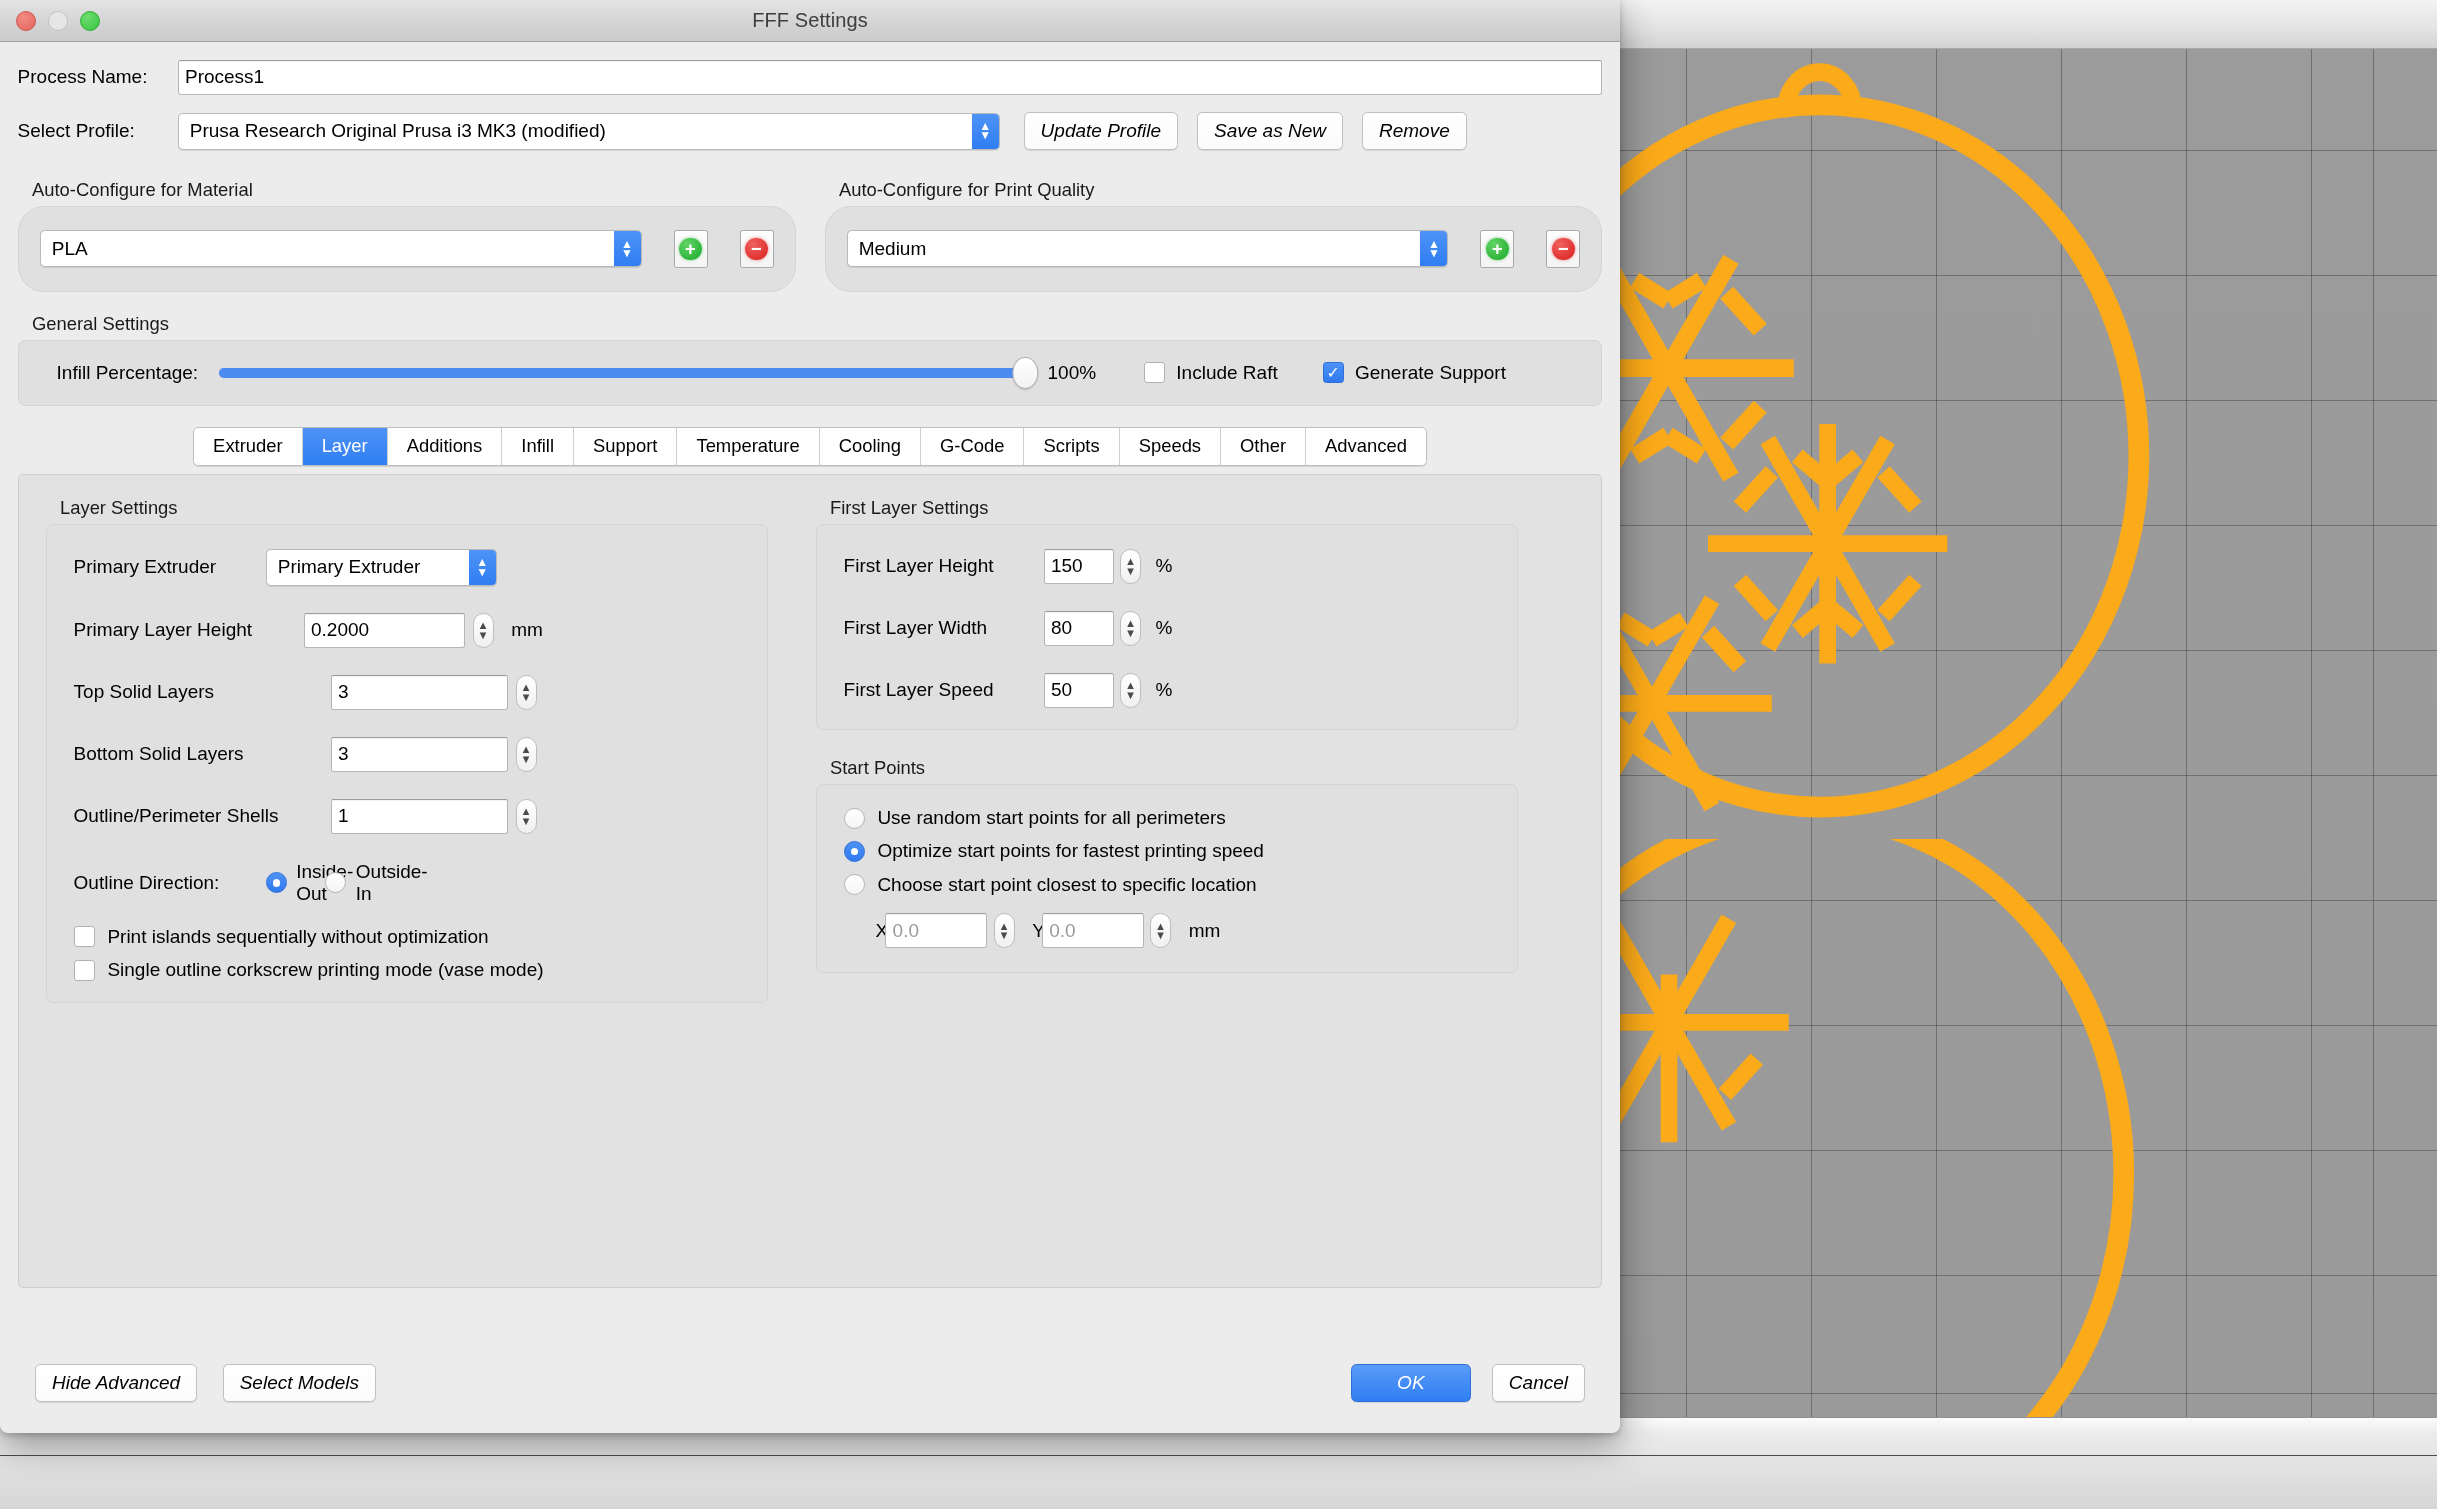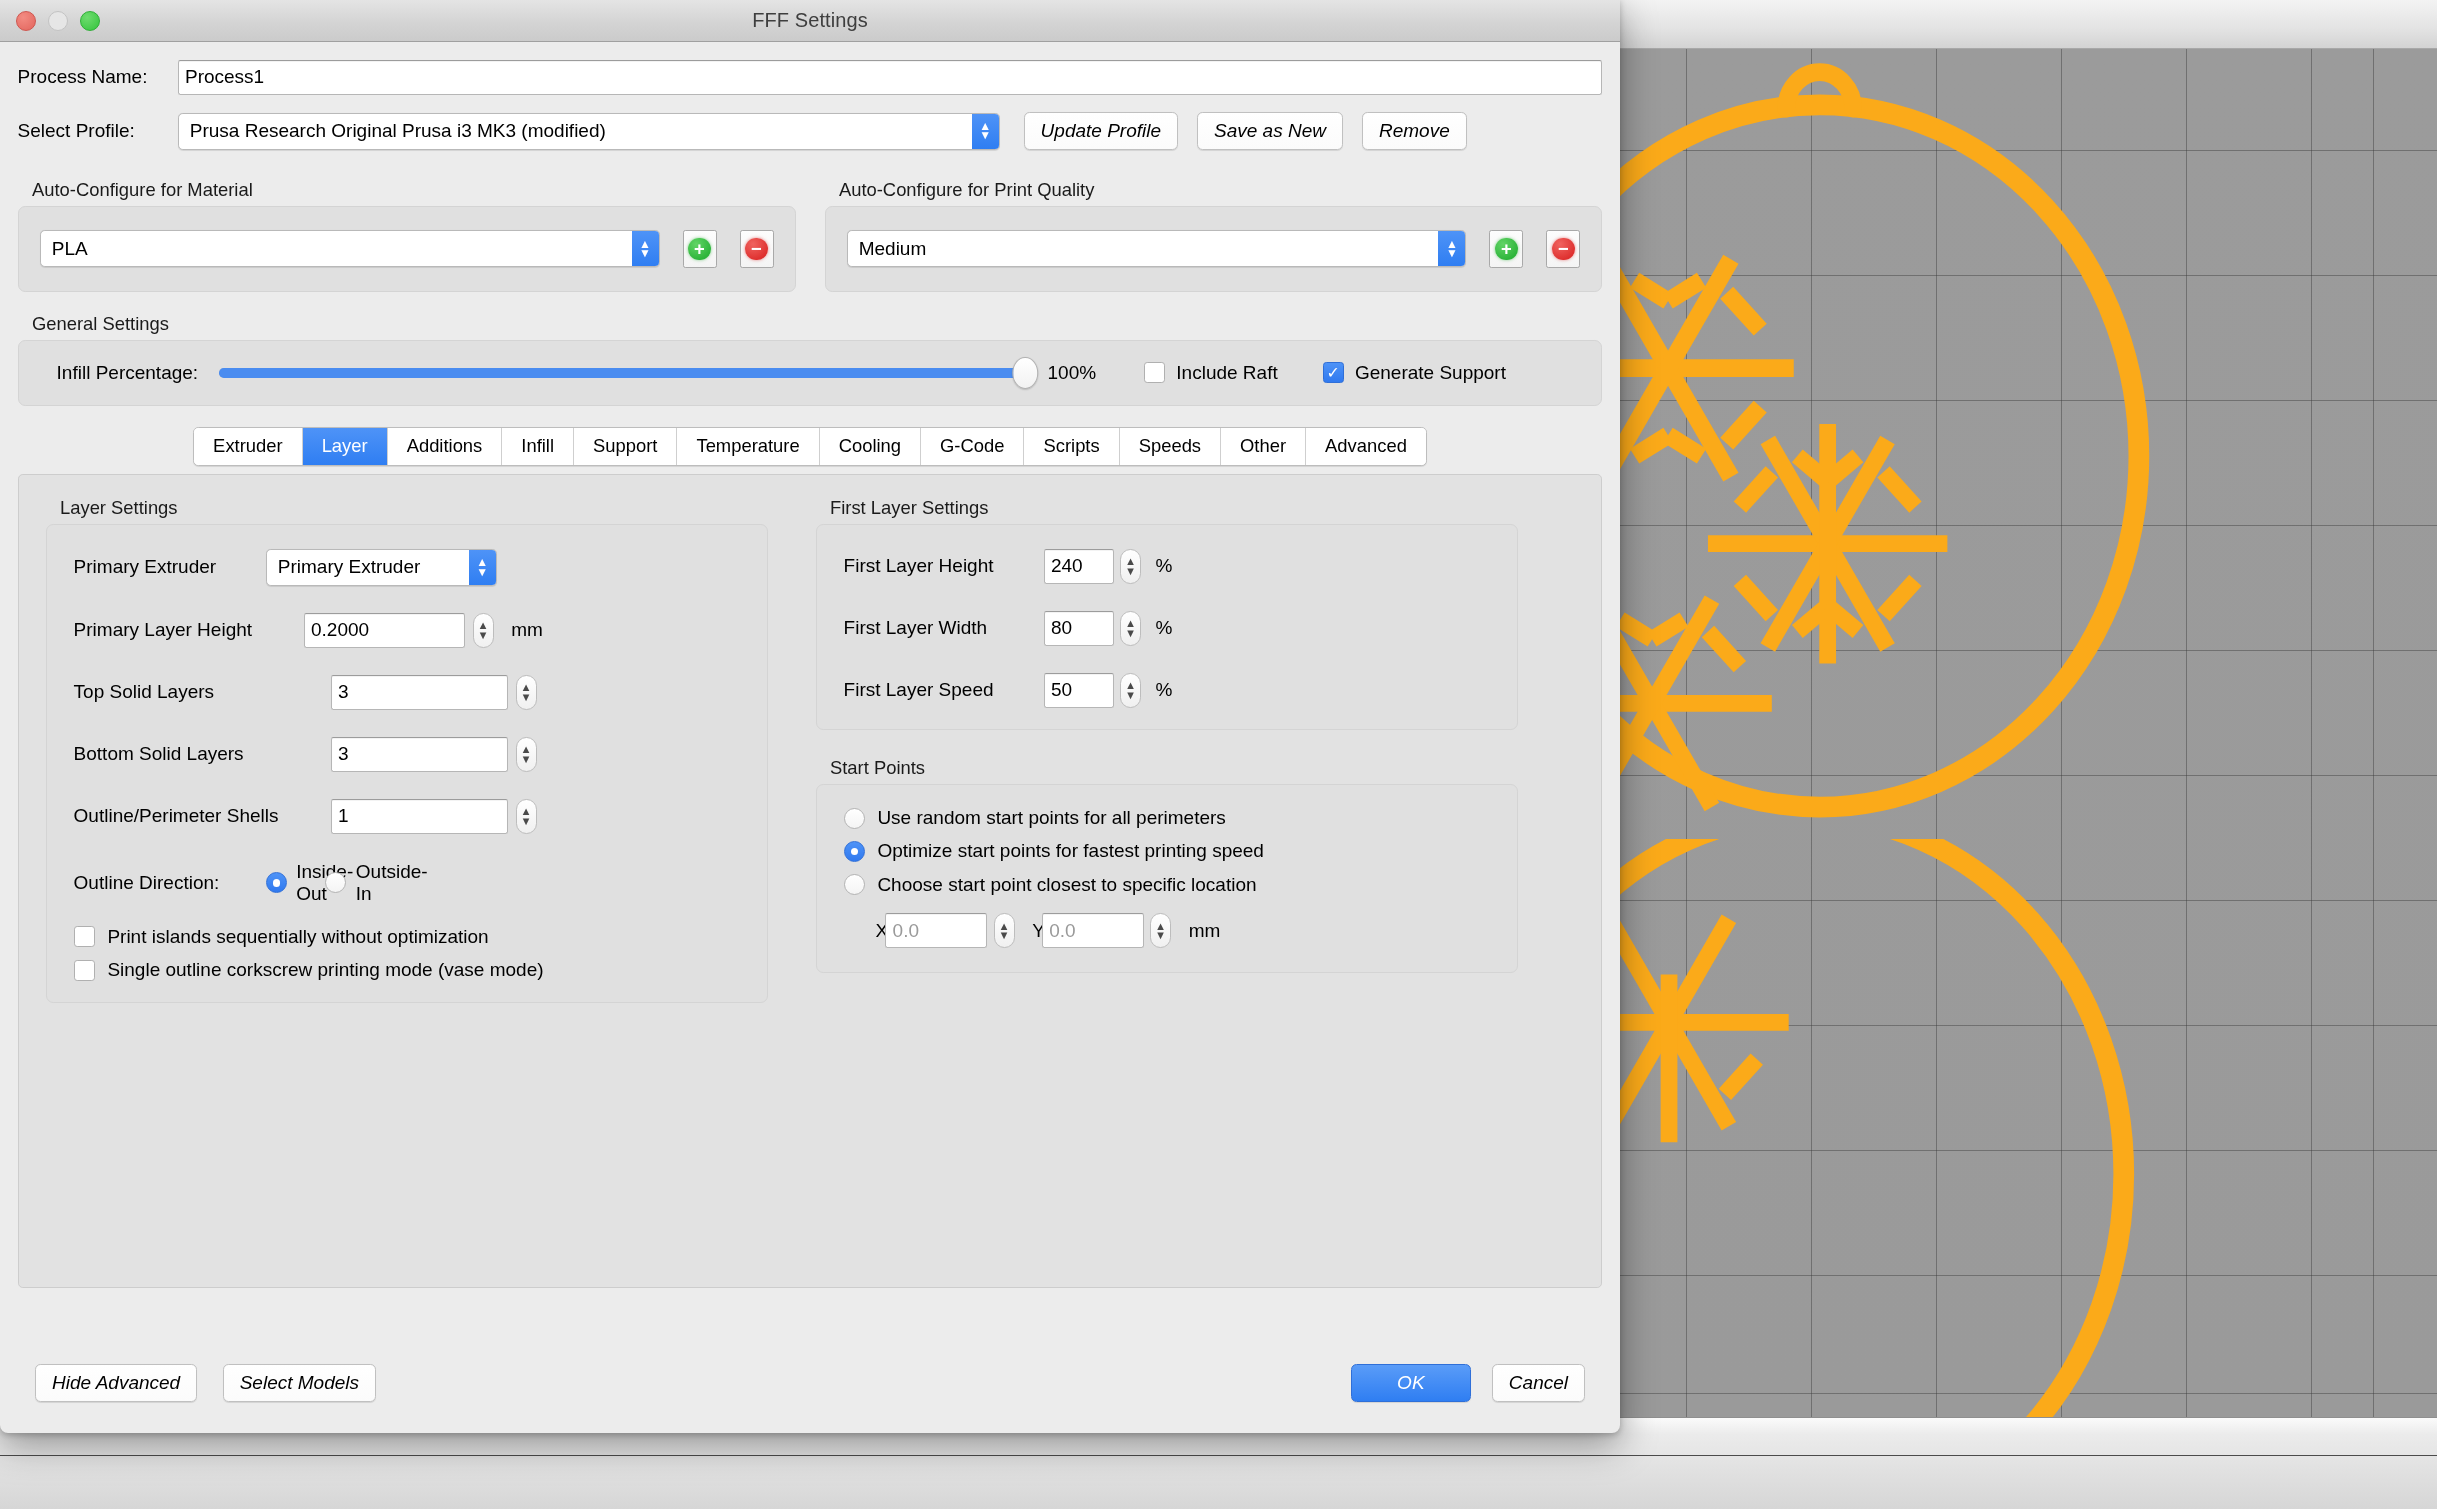--- a/index.html
+++ b/index.html
@@ -158,21 +158,21 @@
   #process-name-label { width: 160px; }
   #process-name-input { flex: 1; }
   #profile-row { padding-top: 17.6px; }
   #select-profile-label { width: 160px; }
   #profile-popup { width: 822px; }
   #profile-buttons { display: flex; gap: 19px; margin-left: 24px; }
 
   
   #autoconfig-area { display: flex; gap: 29px; margin-top: 29px; }
   .autoconfig-col { flex: 1; }
-  .autoconfig-inner { height: 86px; display: flex; align-items: center; padding: 0 21px; gap: 23px; }
+  .autoconfig-inner { height: 86px; display: flex; align-items: center; padding: 0 21px; gap: 32px; border-radius: 26px; }
   .autoconfig-inner .popup { flex: 1; }
 
   
   #general-settings { margin-top: 21px; }
   #general-inner { height: 66px; display: flex; align-items: center; padding: 0 38px; }
   #slider-track {
     position: relative; width: 806px; height: 9.6px; margin-left: 21px;
     border-radius: 4.8px; background: #c6c6c6;
   }
   #slider-fill { position: absolute; left: 0; top: 0; bottom: 0; width: 100%; border-radius: 4.8px; background: #4a8cf0; }
@@ -493,21 +493,21 @@
           </div>
         </div>
       </div>
 
       <div id="right-col">
 
         <div class="sec-label">First Layer Settings</div>
         <div class="groupbox" style="padding:24px 0 21px 0">
           <div class="field-row">
             <div class="lbl" style="width:200px">First Layer Height</div>
-            <div class="textfield" style="width:70px">240</div>
+            <div class="textfield" style="width:70px">150</div>
             <div class="stepper" style="margin-left:6.4px">
                 <span>▲</span>
                 <span>▼</span>
               </div>
             <div class="lbl" style="margin-left:14.4px">%</div>
           </div>
           <div class="field-row">
             <div class="lbl" style="width:200px">First Layer Width</div>
             <div class="textfield" style="width:70px">80</div>
             <div class="stepper" style="margin-left:6.4px">

